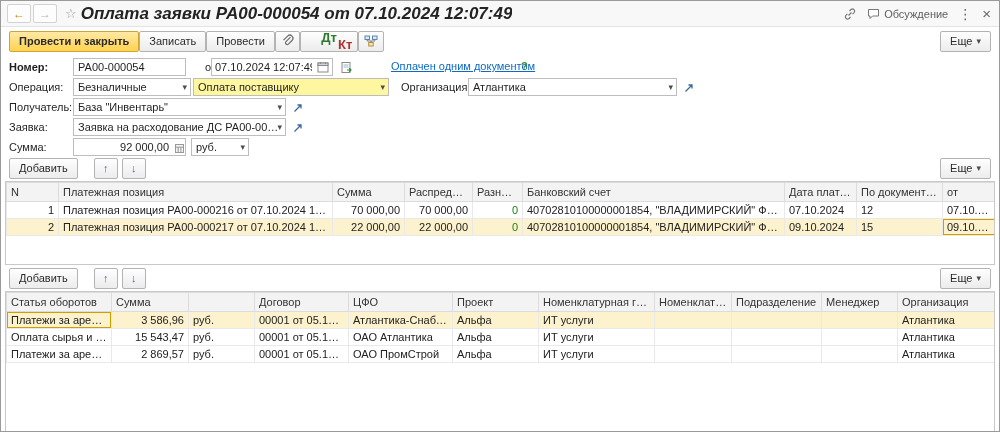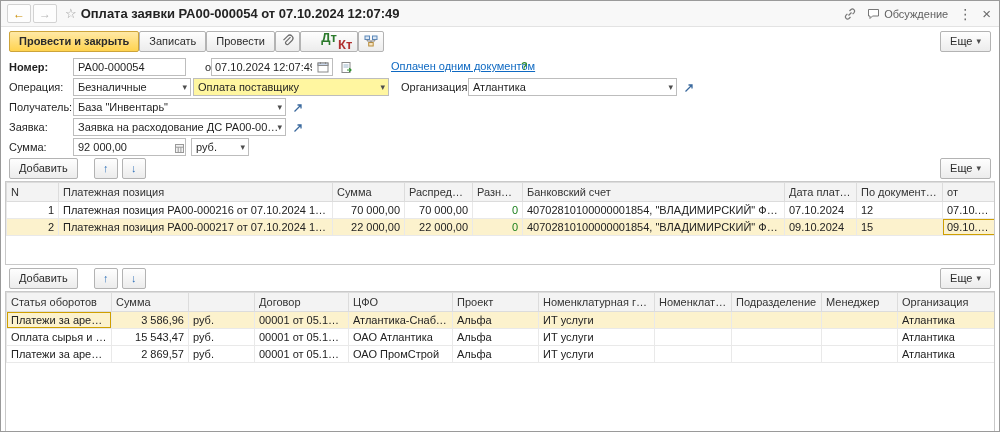--- a/index.html
+++ b/index.html
@@ -6,21 +6,21 @@
   html,body { background:#fff; }
   body { font-family:"Liberation Sans", sans-serif; font-size:11px; color:#2b2b2b; }
   .window { position:relative; width:1000px; height:432px; border:1px solid #9a9a9a; background:#fff; overflow:hidden; }
 
   
   .titlebar { height:26px; display:flex; align-items:center; padding:0 8px 0 6px; background:#f8f8f8; border-bottom:1px solid #e3e3e3; }
   .navbtn { width:24px; height:19px; border:1px solid #d2d2d2; border-radius:2px; background:#fdfdfd; display:flex; align-items:center; justify-content:center; margin-right:2px; cursor:pointer; font-size:12px; }
   .navbtn .back-glyph { color:#c98c00; font-weight:bold; }
   .navbtn .fwd-glyph  { color:#b5b5b5; }
   .star { color:#9a9a9a; font-size:13px; margin:0 4px 0 6px; cursor:pointer; }
-  .title { font-weight:bold; font-size:13px; color:#232323; white-space:nowrap; overflow:hidden; text-overflow:ellipsis; }
+  .title { font-weight:bold; font-size:17px; color:#232323; white-space:nowrap; overflow:hidden; text-overflow:ellipsis;font-style:italic; }
   .titlebar-right { margin-left:auto; display:flex; align-items:center; gap:10px; color:#5f5f5f; }
   .tb-iconbtn { display:flex; align-items:center; gap:4px; cursor:pointer; color:#5f5f5f; }
   .tb-glyph { font-size:14px; line-height:14px; cursor:pointer; color:#6a6a6a; }
   .tb-close { font-size:15px; }
 
   
   .toolbar { height:28px; display:flex; align-items:center; gap:0; padding:0 8px; background:#fff; }
   .btn { height:21px; padding:0 9px; border:1px solid #b3b3b3; border-radius:2px; background:linear-gradient(#fefefe,#ececec); font-family:inherit; font-size:11px; color:#2b2b2b; display:inline-flex; align-items:center; gap:4px; cursor:pointer; white-space:nowrap; }
   .btn.primary { background:linear-gradient(#ffe9a6,#ffd34f); border-color:#cda43a; font-weight:bold; }
   .btn.iconbtn { padding:0 5px; }
@@ -29,21 +29,21 @@
   .dtkt { display:flex; flex-direction:column; line-height:7px; font-size:13px; font-weight:bold; }
   .dtkt .dt { color:#2c7a2c; }
   .dtkt .kt { color:#b03030;padding-left:32px; }
 
   
   .form-area { position:relative; height:100px; }
   .frow { position:absolute; left:0; right:0; height:20px; }
   .flabel { position:absolute; top:3px; line-height:14px; color:#1f1f1f; white-space:nowrap; }
   .finput, .combo { position:absolute; top:1px; height:18px; border:1px solid #bdbdbd; background:#fff; font-family:inherit; font-size:11px; color:#1f1f1f; }
   input.finput { padding:0 4px; }
-  input.num { text-align:left; padding-right:16px; }
+  input.num { text-align:right; padding-right:16px; }
   .wrapfield { display:flex; align-items:center; padding:0 2px 0 0; }
   .wrapfield input.bare { border:none; outline:none; flex:1 1 auto; min-width:0; font-family:inherit; font-size:11px; padding:0 3px; background:transparent; color:#1f1f1f; }
   .infield-iconbtn { flex:0 0 auto; width:15px; height:14px; display:flex; align-items:center; justify-content:center; cursor:pointer; background:transparent; border:none; }
   .combo { display:flex; align-items:center; padding:0 4px 0 4px; overflow:hidden; cursor:pointer; }
   .combo .combo-text { white-space:nowrap; overflow:hidden; text-overflow:ellipsis; }
   .combo .combo-caret { position:absolute; right:3px; top:3px; font-size:9px; color:#4d4d4d; }
   .combo.highlight { background:#fff6a0; }
   .openbtn { position:absolute; top:3px; width:15px; height:15px; border:none; background:transparent; display:flex; align-items:center; justify-content:center; cursor:pointer; }
   .minibtn { position:absolute; top:2px; width:18px; height:17px; border:none; background:transparent; display:flex; align-items:center; justify-content:center; cursor:pointer; }
   .flink { position:absolute; top:3px; color:#0e69c2; text-decoration:underline; cursor:pointer; white-space:nowrap; }

